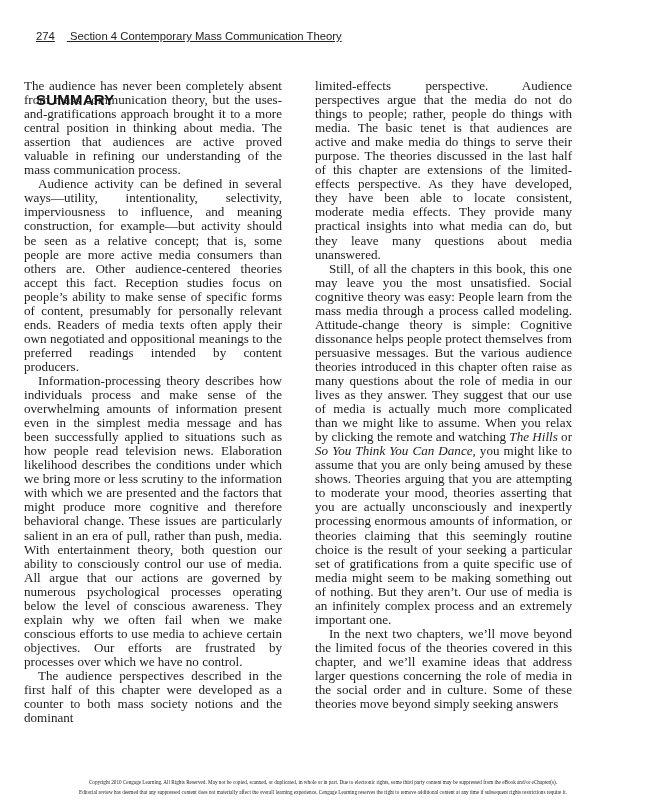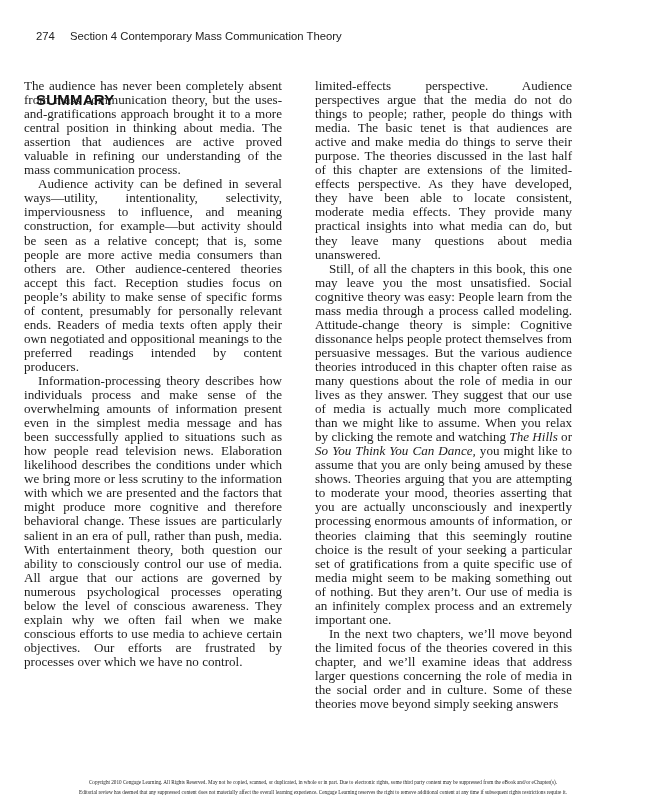--- a/index.html
+++ b/index.html
@@ -1,17 +1,17 @@
 <!DOCTYPE html>
 <html><head>
 <meta charset="utf-8">
 <style>
   html, body { margin:0; padding:0; background:#ffffff; }
   body { width:646px; height:800px; position:relative; overflow:hidden; color:#1a1a1a; }
-  .running-head { position:absolute; left:36px; top:30px; font-family:"Liberation Sans", sans-serif; font-size:11.3px; color:#222; white-space:nowrap; }
+  .running-head { position:absolute; left:36px; top:30px; font-family:"Liberation Sans", sans-serif; font-size:11.3px; color:#222; white-space:nowrap;text-decoration:underline; }
   .running-head .pg { margin-right:12px; }
   .section-title { position:absolute; left:36px; top:55px; font-family:"Liberation Sans", sans-serif; font-weight:bold; font-size:15px; letter-spacing:0.2px; color:#111;margin-top:36px; }
   .col { position:absolute; top:79px; width:258px; font-family:"Liberation Serif", serif; font-size:13.1px; line-height:14.05px; text-align:justify; color:#1c1c1c; }
   .col.left { left:24px; }
   .col.right { left:315px; width:257px; }
   .col p { margin:0; }
   .col p.indent { text-indent:14px; }
   .footer { position:absolute; left:0; width:646px; font-family:"Liberation Serif", serif; font-size:5.2px; color:#222; text-align:center; white-space:nowrap; }
   .footer.l1 { top:779px; }
   .footer.l2 { top:789px; }
@@ -23,20 +23,21 @@
   <span class="pg">274</span>
   <span>Section 4 Contemporary Mass Communication Theory</span>
 </div>
 
 <div class="section-title">SUMMARY</div>
 
 <div class="col left">
   <p>The audience has never been completely absent from mass communication theory, but the uses-and-gratifications approach brought it to a more central position in thinking about media. The assertion that audiences are active proved valuable in refining our understanding of the mass communication process.</p>
   <p class="indent">Audience activity can be defined in several ways—utility, intentionality, selectivity, imperviousness to influence, and meaning construction, for example—but activity should be seen as a relative concept; that is, some people are more active media consumers than others are. Other audience-centered theories accept this fact. Reception studies focus on people’s ability to make sense of specific forms of content, presumably for personally relevant ends. Readers of media texts often apply their own negotiated and oppositional meanings to the preferred readings intended by content producers.</p>
   <p class="indent">Information-processing theory describes how individuals process and make sense of the overwhelming amounts of information present even in the simplest media message and has been successfully applied to situations such as how people read television news. Elaboration likelihood describes the conditions under which we bring more or less scrutiny to the information with which we are presented and the factors that might produce more cognitive and therefore behavioral change. These issues are particularly salient in an era of pull, rather than push, media. With entertainment theory, both question our ability to consciously control our use of media. All argue that our actions are governed by numerous psychological processes operating below the level of conscious awareness. They explain why we often fail when we make conscious efforts to use media to achieve certain objectives. Our efforts are frustrated by processes over which we have no control.</p>
+  <p class="indent">The audience perspectives described in the first half of this chapter were developed as a counter to both mass society notions and the dominant</p>
 </div>
 
 <div class="col right">
   <p>limited-effects perspective. Audience perspectives argue that the media do not do things to people; rather, people do things with media. The basic tenet is that audiences are active and make media do things to serve their purpose. The theories discussed in the last half of this chapter are extensions of the limited-effects perspective. As they have developed, they have been able to locate consistent, moderate media effects. They provide many practical insights into what media can do, but they leave many questions about media unanswered.</p>
   <p class="indent"><span>Still, of all the chapters in this book, this one may leave you the most unsatisfied. Social cognitive theory was easy: People learn from the mass media through a process called modeling. Attitude-change theory is simple: Cognitive dissonance helps people protect themselves from persuasive messages. But the various audience theories introduced in this chapter often raise as many questions about the role of media in our lives as they answer. They suggest that our use of media is actually much more complicated than we might like to assume. When you relax by clicking the remote and watching </span><i>The Hills</i><span> or </span><i>So You Think You Can Dance,</i><span> you might like to assume that you are only being amused by these shows. Theories arguing that you are attempting to moderate your mood, theories asserting that you are actually unconsciously and inexpertly processing enormous amounts of information, or theories claiming that this seemingly routine choice is the result of your seeking a particular set of gratifications from a quite specific use of media might seem to be making something out of nothing. But they aren’t. Our use of media is an infinitely complex process and an extremely important one.</span></p>
   <p class="indent">In the next two chapters, we’ll move beyond the limited focus of the theories covered in this chapter, and we’ll examine ideas that address larger questions concerning the role of media in the social order and in culture. Some of these theories move beyond simply seeking answers</p>
 </div>
 
 <div class="footer l1">Copyright 2010 Cengage Learning. All Rights Reserved. May not be copied, scanned, or duplicated, in whole or in part. Due to electronic rights, some third party content may be suppressed from the eBook and/or eChapter(s).</div>
 <div class="footer l2">Editorial review has deemed that any suppressed content does not materially affect the overall learning experience. Cengage Learning reserves the right to remove additional content at any time if subsequent rights restrictions require it.</div>

